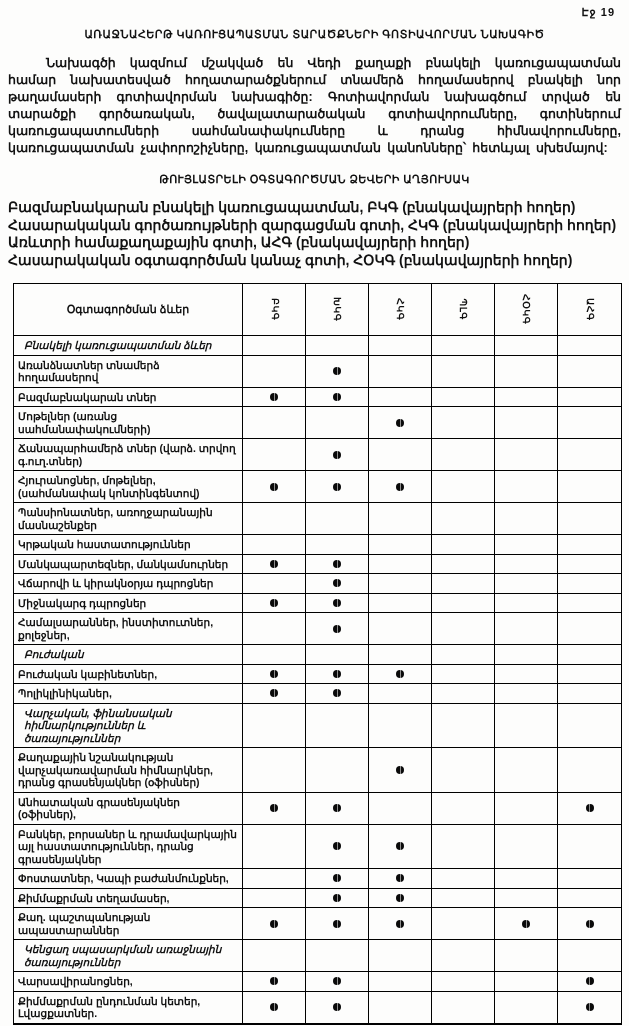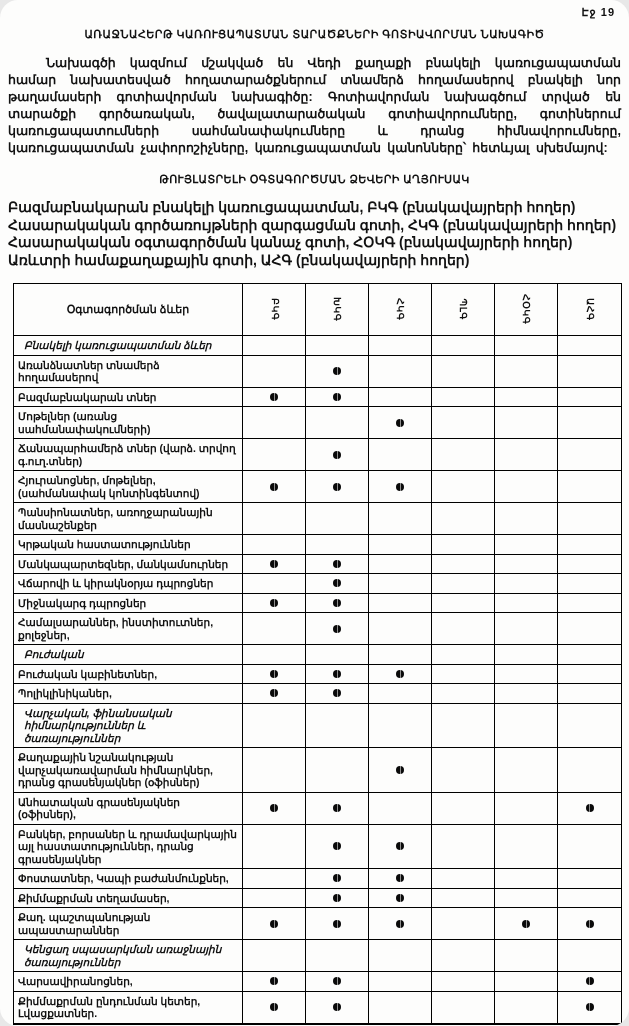--- a/index.html
+++ b/index.html
@@ -1,20 +1,19 @@
 <!DOCTYPE html>
 <html><head>
 <meta charset="utf-8">
 <style>
   html,body{margin:0;padding:0;background:#e8e8e8;}
   .page{
     width:629px;height:1026px;background:#fdfdfc;position:relative;
     font-family:"Liberation Sans",sans-serif;color:#111;overflow:hidden;
     box-sizing:border-box;
-    border-radius:18px;
   }
   .pageno{
     position:absolute;top:6px;right:14px;font-size:11px;font-weight:bold;
     letter-spacing:1px;
   }
   .doc-title{
     text-align:center;font-size:11px;font-weight:bold;margin:0;
     padding-top:28px;letter-spacing:.5px;
   }
   .intro{
@@ -64,22 +63,22 @@
 
   <h1 class="doc-title">ԱՌԱՋՆԱՀԵՐԹ ԿԱՌՈՒՑԱՊԱՏՄԱՆ ՏԱՐԱԾՔՆԵՐԻ ԳՈՏԻԱՎՈՐՄԱՆ ՆԱԽԱԳԻԾ</h1>
 
   <p class="intro">Նախագծի կազմում մշակված են Վեդի քաղաքի բնակելի կառուցապատման համար նախատեսված հողատարածքներում տնամերձ հողամասերով բնակելի նոր թաղամասերի գոտիավորման նախագիծը: Գոտիավորման նախագծում տրված են տարածքի գործառական, ծավալատարածական գոտիավորումները, գոտիներում կառուցապատումների սահմանափակումները և դրանց հիմնավորումները, կառուցապատման չափորոշիչները, կառուցապատման կանոնները՝ հետևյալ սխեմայով:</p>
 
   <h2 class="table-title">ԹՈՒՅԼԱՏՐԵԼԻ ՕԳՏԱԳՈՐԾՄԱՆ ՁԵՎԵՐԻ ԱՂՅՈՒՍԱԿ</h2>
 
   <div class="legend">
     <div>Բազմաբնակարան բնակելի կառուցապատման, ԲԿԳ  (բնակավայրերի հողեր)</div>
     <div>Հասարակական գործառույթների զարգացման գոտի, ՀԿԳ (բնակավայրերի հողեր)</div>
+    <div>Առևտրի համաքաղաքային գոտի, ԱՀԳ  (բնակավայրերի հողեր)</div>
     <div>Հասարակական օգտագործման կանաչ գոտի, ՀՕԿԳ (բնակավայրերի հողեր)</div>
-    <div>Առևտրի համաքաղաքային գոտի, ԱՀԳ  (բնակավայրերի հողեր)</div>
   </div>
 
   <div class="use-table" id="use-table">
     <div class="cell hdr-label">Օգտագործման ձևեր</div>
     <div class="cell hdr-zone">
         <span>ԲԿԳ</span>
       </div>
     <div class="cell hdr-zone">
         <span>ԽԿԳ</span>
       </div>

